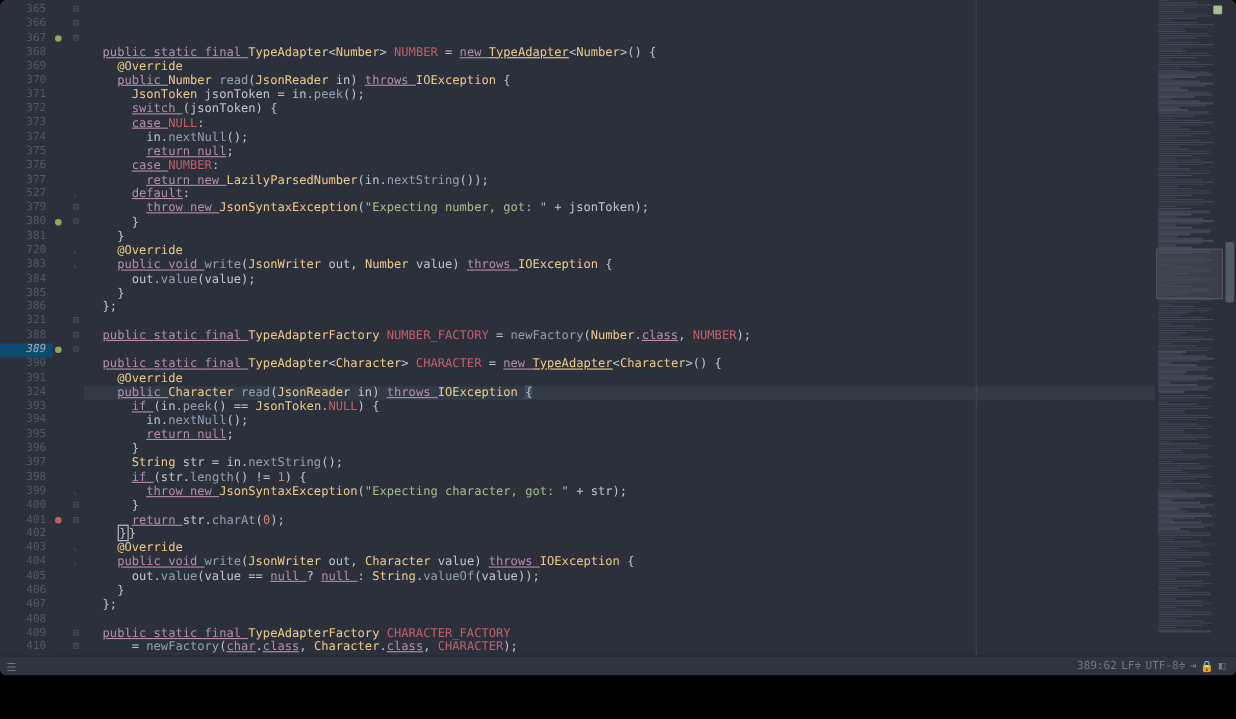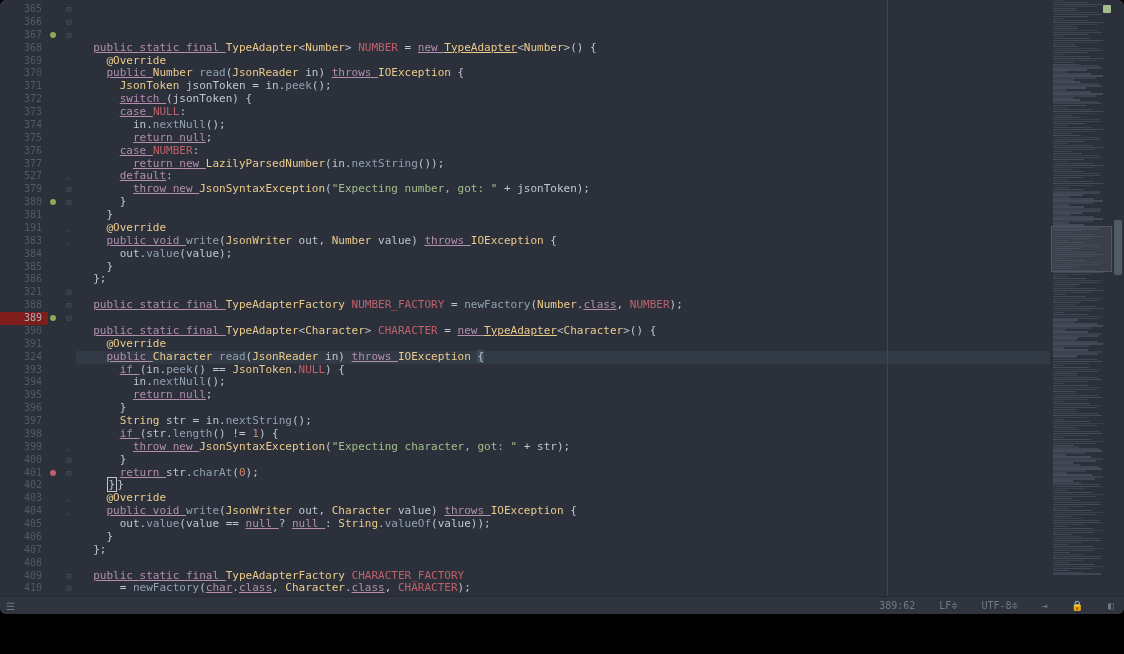--- a/index.html
+++ b/index.html
@@ -33,21 +33,21 @@
     width: 48px;
     background: #2b303b;
     color: #4f5b66;
     font-size: 10px;
     text-align: right;
     padding-top: 3px;
     flex-shrink: 0;
     line-height: 12.88px;
   }
   .gutter .ln { padding-right: 6px; height: 12.88px; position: relative; }
-  .gutter .ln.hi { color: #a7adba; background: #7f1d1d; }
+  .gutter .ln.hi { color: #a7adba; background: #0c4a6e; font-style: italic; }
   .marker-col {
     width: 14px;
     background: #2b303b;
     padding-top: 3px;
     flex-shrink: 0;
     line-height: 12.88px;
   }
   .marker-col .mk { height: 12.88px; position: relative; }
   .dot { position: absolute; left: 2px; top: 3px; width: 6px; height: 6px; border-radius: 50%; background: #8fa959; }
   .dot.red { background: #bf616a; }
@@ -130,21 +130,21 @@
     height: 18px;
     background: #2f343f;
     border-top: 1px solid #232831;
     display: flex;
     align-items: center;
     color: #6e7a87;
     font-size: 10px;
     padding: 0 6px;
   }
   .statusbar .left { flex: 0 0 auto; display: flex; align-items: center; gap: 6px; }
-  .statusbar .right { margin-left: auto; display: flex; align-items: flex-start; gap: 24px; }
+  .statusbar .right { margin-left: auto; display: flex; align-items: flex-start; gap: 4px; }
   .sb-icon { width: 10px; height: 10px; display: inline-block; }
 </style>
 </head>
 <body>
 
 <div class="window">
   <div class="editor-area">
 
     <div class="gutter" id="gutter">
         <div class="ln">365</div>
@@ -157,21 +157,21 @@
         <div class="ln">372</div>
         <div class="ln">373</div>
         <div class="ln">374</div>
         <div class="ln">375</div>
         <div class="ln">376</div>
         <div class="ln">377</div>
         <div class="ln">527</div>
         <div class="ln">379</div>
         <div class="ln">380</div>
         <div class="ln">381</div>
-        <div class="ln">191</div>
+        <div class="ln">720</div>
         <div class="ln">383</div>
         <div class="ln">384</div>
         <div class="ln">385</div>
         <div class="ln">386</div>
         <div class="ln">321</div>
         <div class="ln">388</div>
         <div class="ln hi">389</div>
         <div class="ln">390</div>
         <div class="ln">391</div>
         <div class="ln">324</div>

